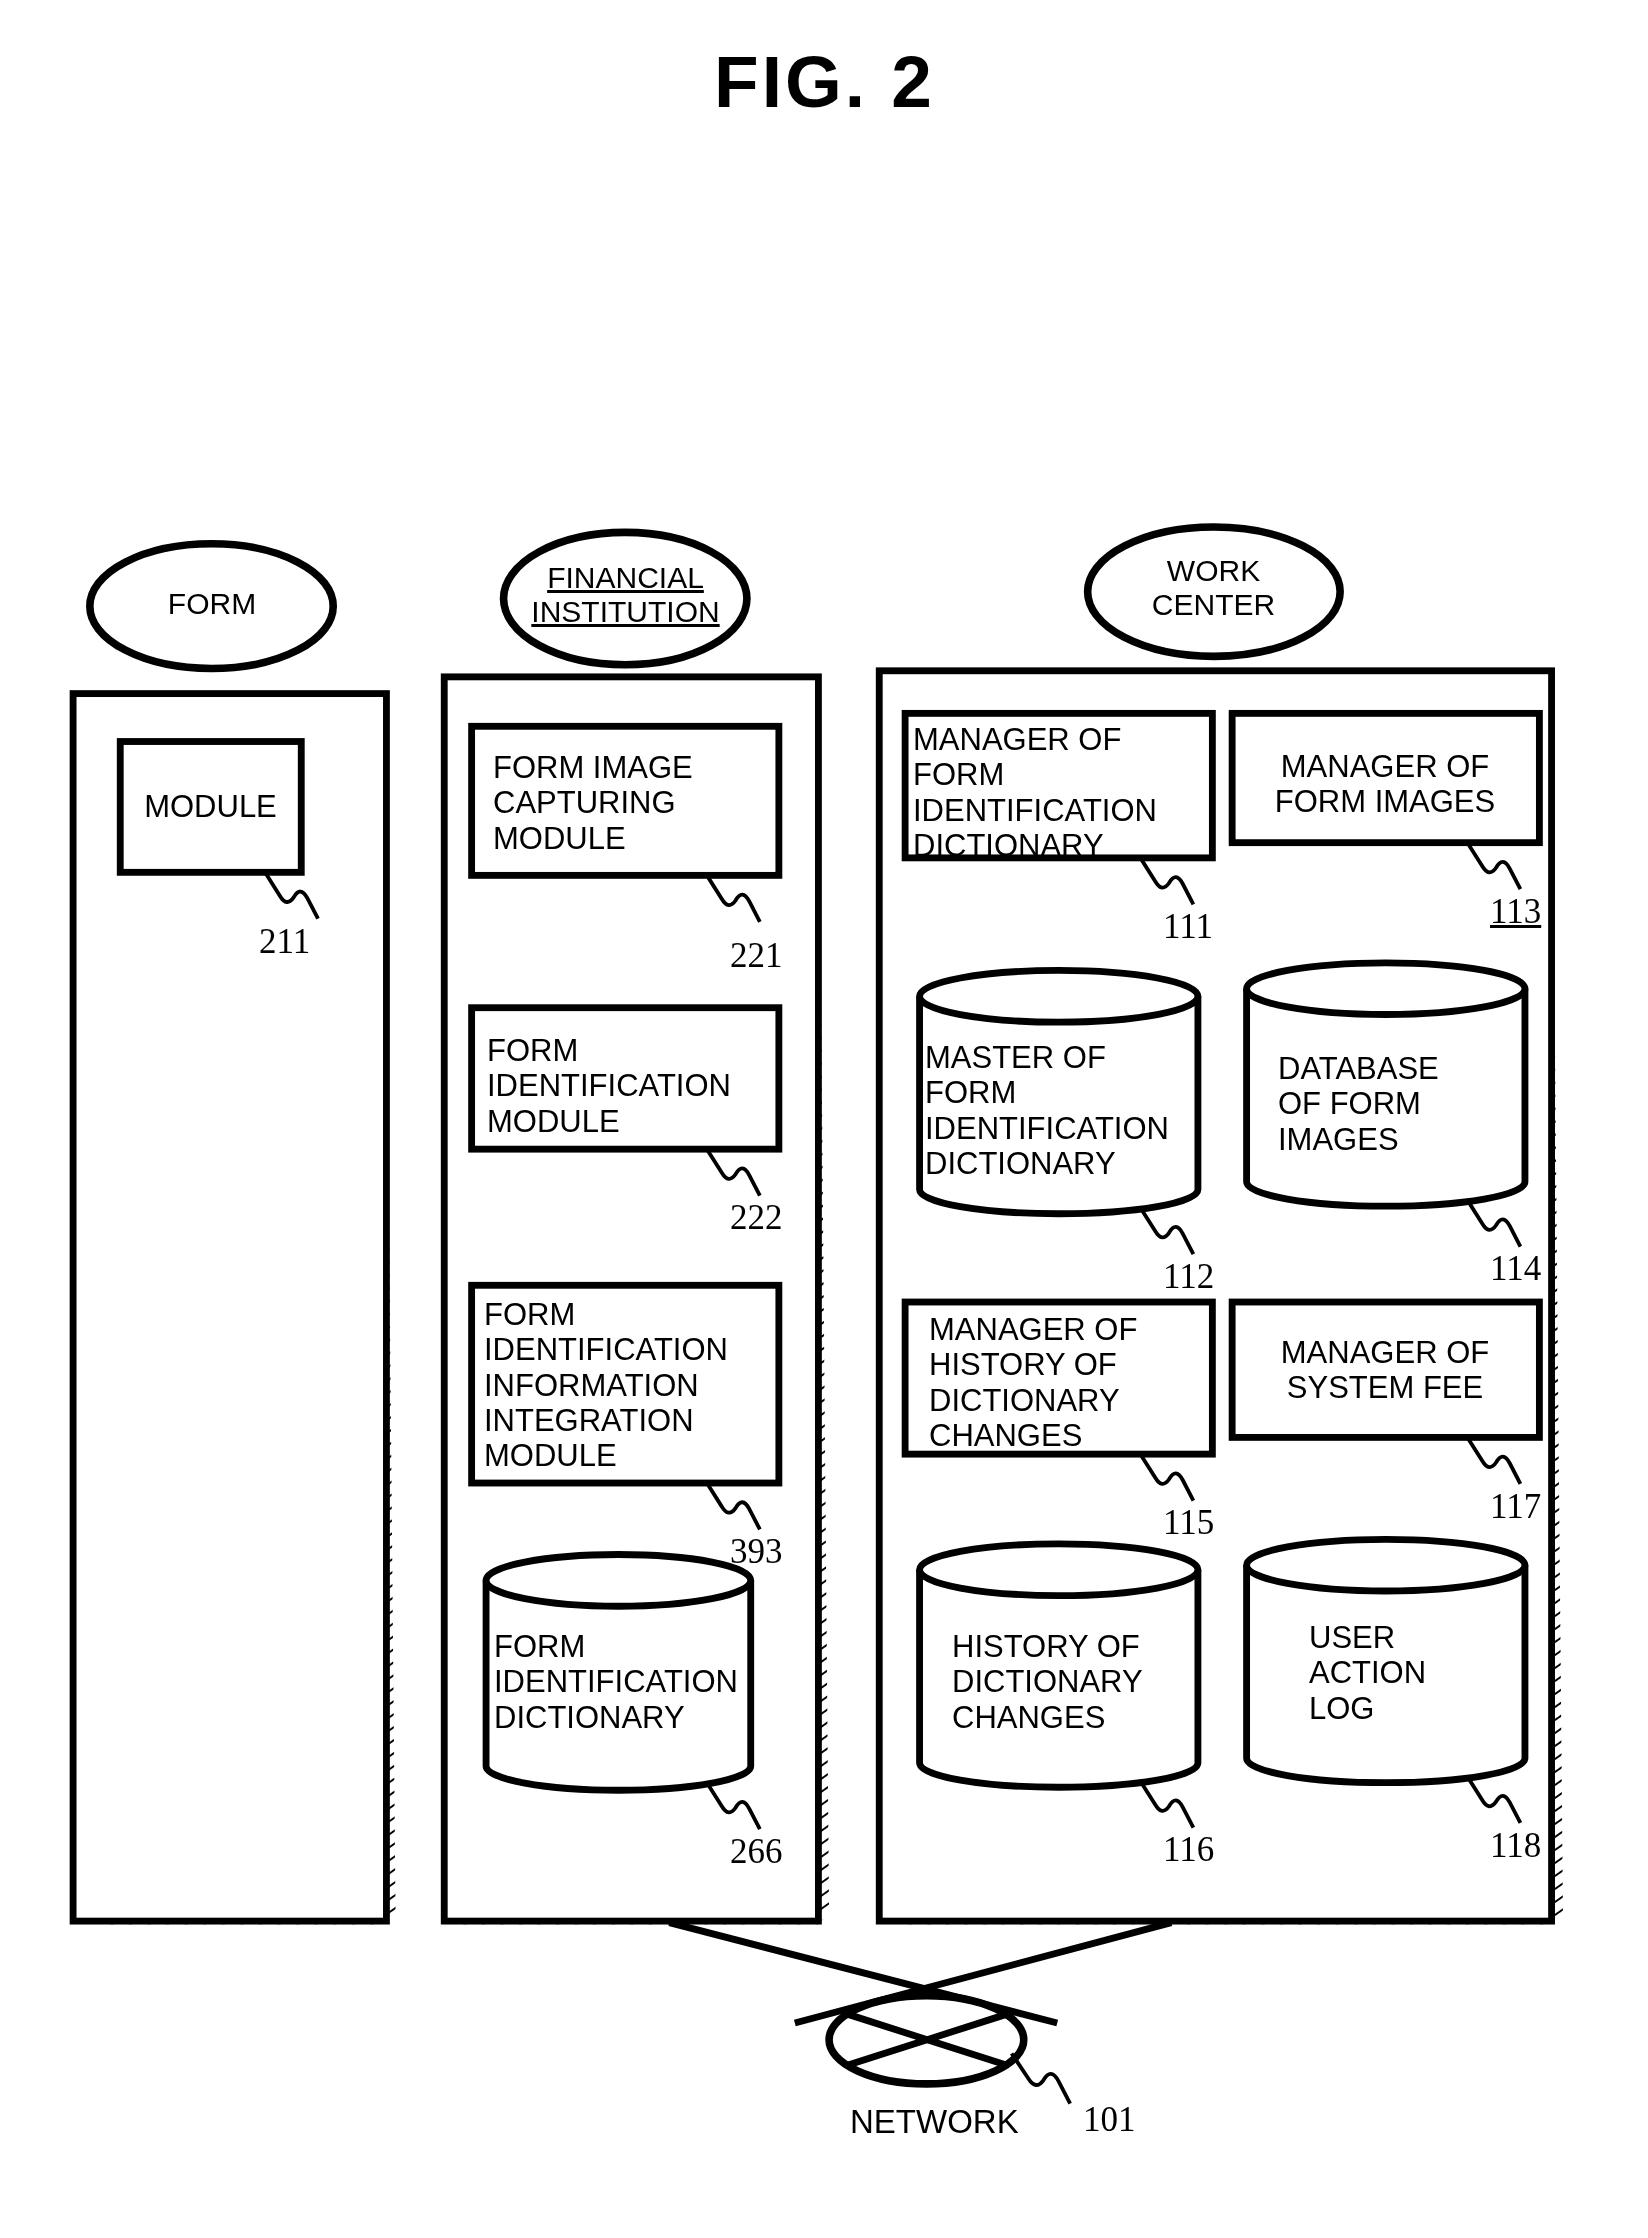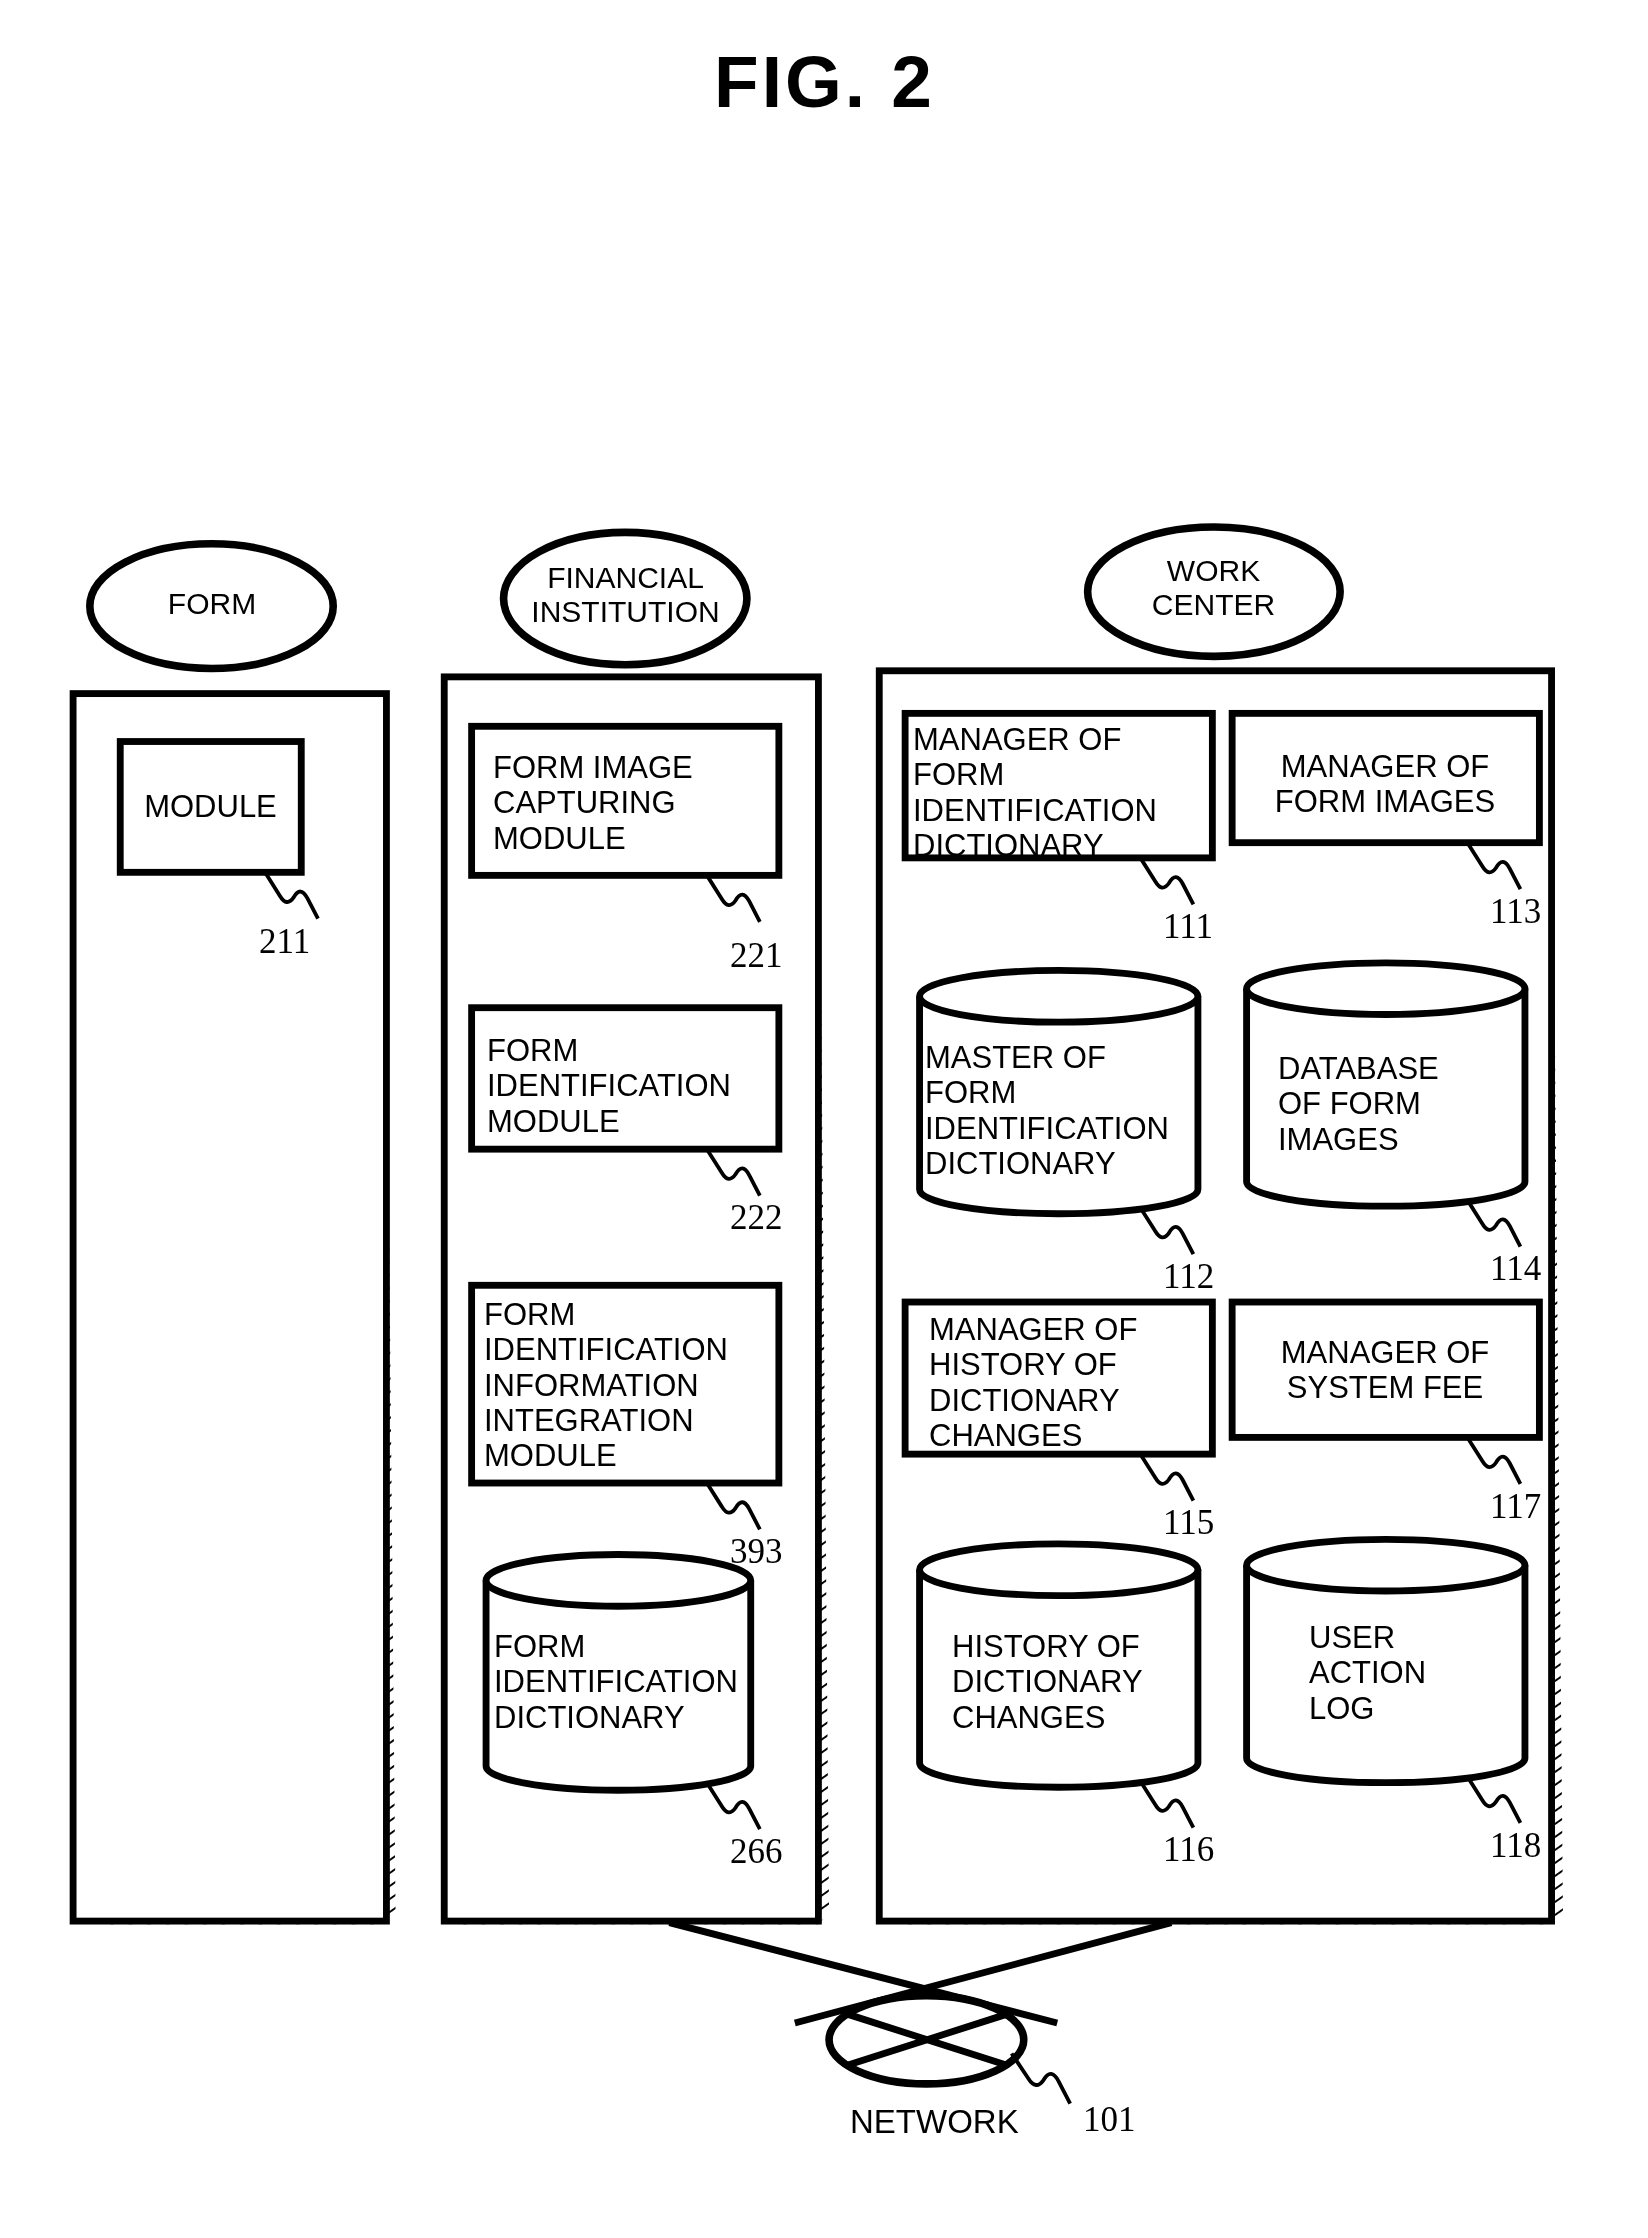--- a/index.html
+++ b/index.html
@@ -156,21 +156,21 @@
     <g>
       <path d="M880,2528 L1390,2660" fill="none" stroke="#000" stroke-width="9"></path>
       <path d="M1540,2528 L1045,2660" fill="none" stroke="#000" stroke-width="9"></path>
     </g>
     <ellipse cx="1218" cy="2682" rx="128" ry="58" fill="#fff" stroke="#000" stroke-width="10"></ellipse>
     <path d="M1113,2648 L1325,2716 M1325,2648 L1113,2716" fill="none" stroke="#000" stroke-width="9"></path>
     <path d="M1330,2700 L1352,2733 Q1362,2749 1372,2735 Q1382,2718 1392,2737 L1407,2766" fill="none" stroke="#000" stroke-width="5"></path>
   </svg>
 
   <div class="lbl actor-label" style="left:113px; top:587px; width:198px;">FORM</div>
-  <div class="lbl actor-label" style="left:519px; top:561px; width:213px;">FINANCIAL
+  <div class="lbl actor-label" style="left:519px; top:561px; width:213px;text-decoration:underline;">FINANCIAL
 INSTITUTION</div>
   <div class="lbl actor-label" style="left:1107px; top:554px; width:213px;">WORK
 CENTER</div>
 
   <div class="lbl node-label center" style="left:120px; top:789px; width:181px;">MODULE</div>
   <div class="lbl ref-num" style="left:259px; top:922px;">211</div>
 
   <div class="lbl node-label" style="left:493px; top:750px; width:281px;">FORM IMAGE
 CAPTURING
 MODULE</div>
@@ -194,21 +194,21 @@
   <div class="lbl ref-num" style="left:730px; top:1832px;">266</div>
 
   <div class="lbl node-label" style="left:913px; top:722px; width:298px;">MANAGER OF
 FORM
 IDENTIFICATION
 DICTIONARY</div>
   <div class="lbl ref-num" style="left:1163px; top:907px;">111</div>
 
   <div class="lbl node-label center" style="left:1239px; top:749px; width:292px;">MANAGER OF
 FORM IMAGES</div>
-  <div class="lbl ref-num" style="left:1490px; top:892px;">113</div>
+  <div class="lbl ref-num" style="left:1490px; top:892px;text-decoration:underline;">113</div>
 
   <div class="lbl node-label" style="left:925px; top:1040px; width:284px;">MASTER OF
 FORM
 IDENTIFICATION
 DICTIONARY</div>
   <div class="lbl ref-num" style="left:1163px; top:1257px;">112</div>
 
   <div class="lbl node-label" style="left:1278px; top:1051px; width:251px;">DATABASE
 OF FORM
 IMAGES</div>

